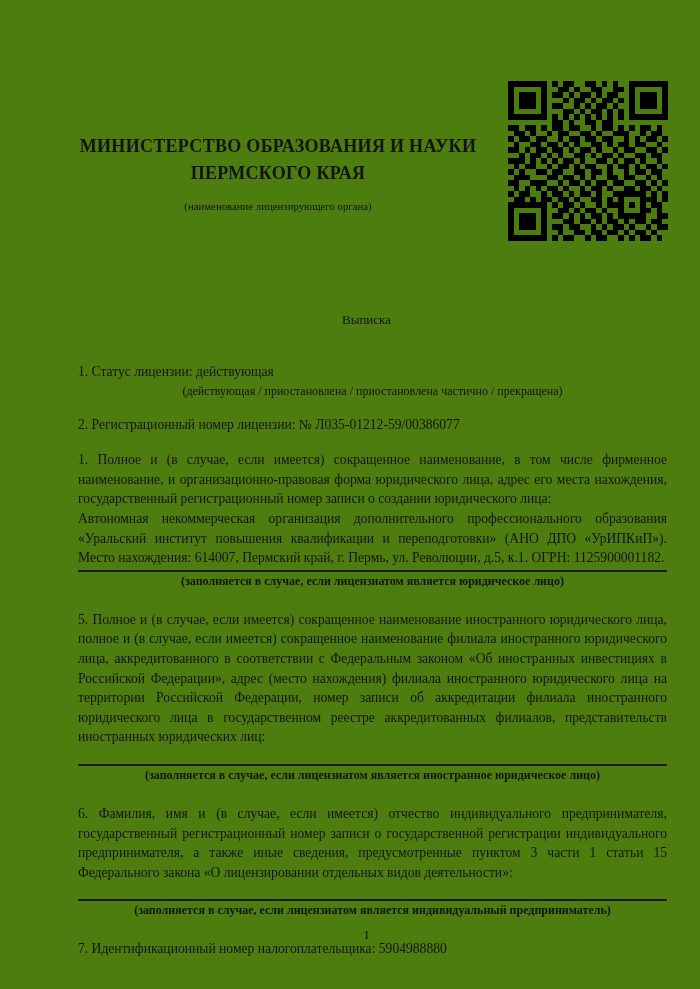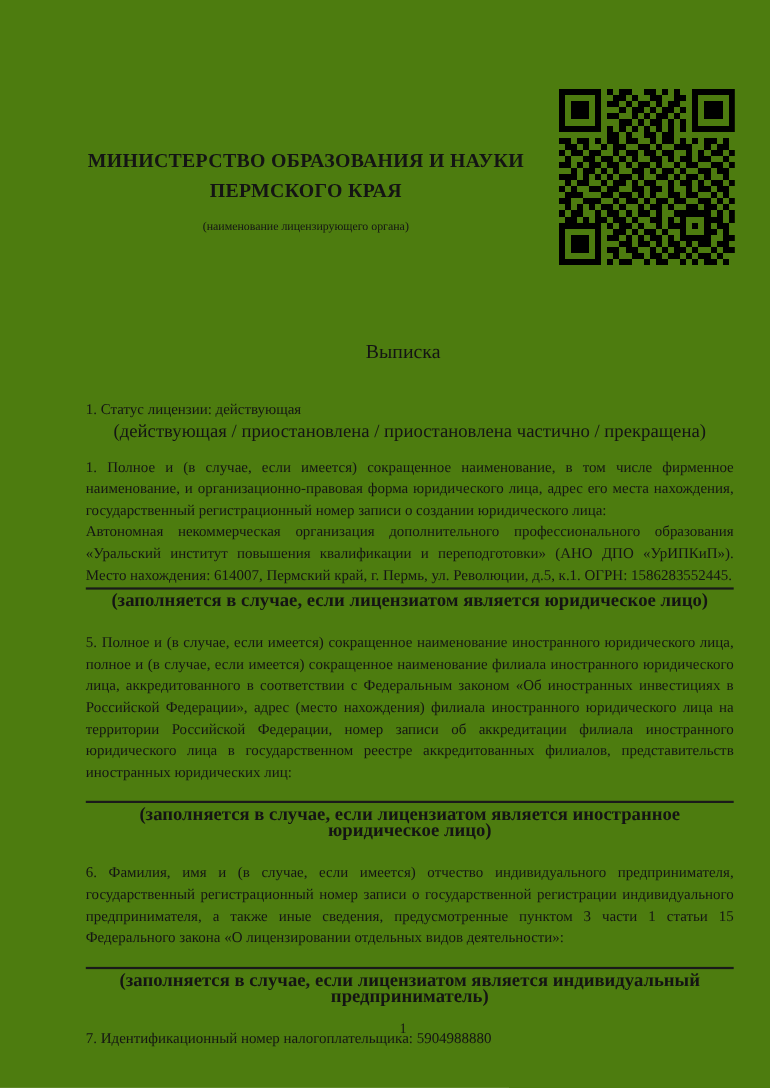--- a/index.html
+++ b/index.html
@@ -38,28 +38,28 @@
     width: 424px;
     text-align: center;
     font-size: 10.8px;
     line-height: 14px;
     margin-top: 12px;
   }
   .doc-title {
     margin-top: 97px;
     width: 601px;
     text-align: center;
-    font-size: 18px;
+    font-size: 13px;
     line-height: 19px;
   }
   .items { margin-top: 33px; font-size: 13.6px; line-height: 19.6px; }
   .item { margin-bottom: 16px; margin-left: 12px; }
   .para { text-align: justify; }
   .small-caption {
-    font-size: 17px;
+    font-size: 12px;
     line-height: 15px;
     text-align: center;
     margin-top: 2px;
   }
   .rule { border-top: 2px solid #1a1a1a; height: 0; }
   .rule-tight { margin-top: 2px; }
   .rule-blank { margin-top: 17px; }
   .after-caption { margin-bottom: 21px; font-weight: bold; }
   .footer-page-number {
     position: absolute;
@@ -553,25 +553,28 @@
       <div>Выписка</div>
     </div>
 
     <div class="items">
 
       <div class="item">
         <div class="para">1. Статус лицензии: действующая</div>
         <div class="small-caption">(действующая / приостановлена / приостановлена частично / прекращена)</div>
       </div>
 
+      <div class="item">
+        <div class="para">2. Регистрационный номер лицензии: № Л035-01212-59/00386077</div>
+      </div>
 
 
       <div class="item">
         <div class="para">1. Полное и (в случае, если имеется) сокращенное наименование, в том числе фирменное наименование, и организационно-правовая форма юридического лица, адрес его места нахождения, государственный регистрационный номер записи о создании юридического лица:</div>
-        <div class="para">Автономная некоммерческая организация дополнительного профессионального образования «Уральский институт повышения квалификации и переподготовки» (АНО ДПО «УрИПКиП»). Место нахождения: 614007, Пермский край, г. Пермь, ул. Революции, д.5, к.1. ОГРН: 1586283552445.</div>
+        <div class="para">Автономная некоммерческая организация дополнительного профессионального образования «Уральский институт повышения квалификации и переподготовки» (АНО ДПО «УрИПКиП»). Место нахождения: 614007, Пермский край, г. Пермь, ул. Революции, д.5, к.1. ОГРН: 1125900001182.</div>
         <div class="rule rule-tight"></div>
         <div class="small-caption after-caption">(заполняется в случае, если лицензиатом является юридическое лицо)</div>
       </div>
 
       <div class="item">
         <div class="para">5. Полное и (в случае, если имеется) сокращенное наименование иностранного юридического лица, полное и (в случае, если имеется) сокращенное наименование филиала иностранного юридического лица, аккредитованного в соответствии с Федеральным законом «Об иностранных инвестициях в Российской Федерации», адрес (место нахождения) филиала иностранного юридического лица на территории Российской Федерации, номер записи об аккредитации филиала иностранного юридического лица в государственном реестре аккредитованных филиалов, представительств иностранных юридических лиц:</div>
         <div class="rule rule-blank"></div>
         <div class="small-caption after-caption">(заполняется в случае, если лицензиатом является иностранное юридическое лицо)</div>
       </div>
 

